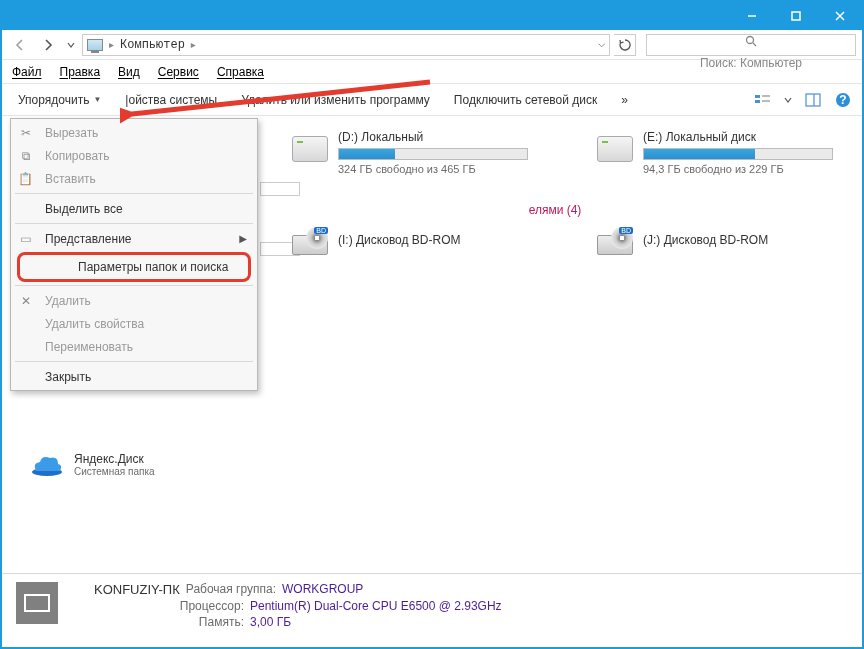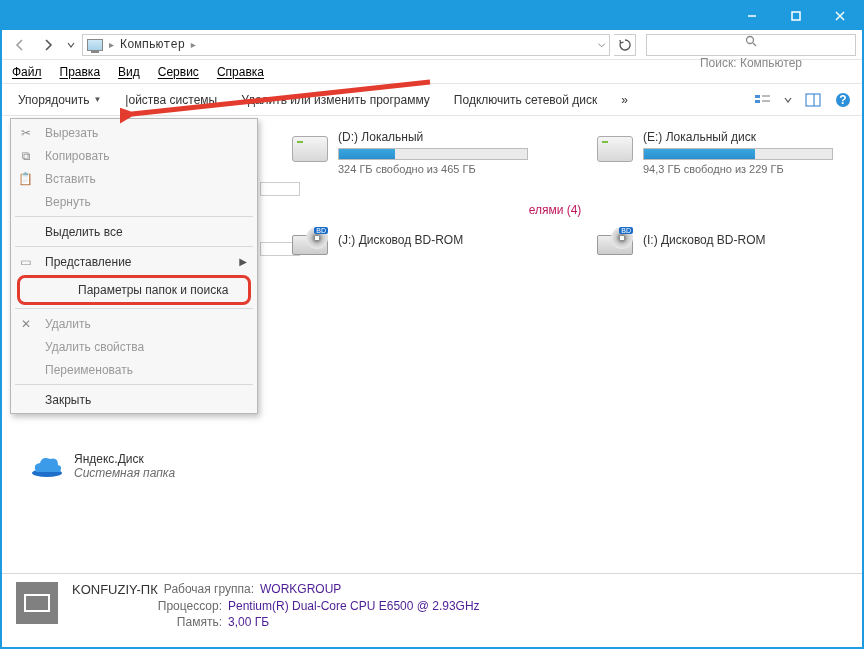--- a/index.html
+++ b/index.html
@@ -62,26 +62,26 @@
 .dropdown .highlight .mi { height: 24px; padding-left: 30px; }
 
 
 .anno-arrow { position:absolute; top: 74px; left: 118px; z-index: 20; pointer-events: none; }
 
 
 .ydisk { position:absolute; left: 28px; top: 450px; display:flex; gap:10px; align-items:center; }
 .ydisk .yicon { width:34px; height:24px; }
 .ydisk .yicon svg { width:100%; height:100%; }
 .ydisk .ytxt .t1 { color:#333; }
-.ydisk .ytxt .t2 { color:#6b6b6b; font-size:12px;font-style:italic; }
+.ydisk .ytxt .t2 { color:#6b6b6b; font-size:10px; }
 
 .statusbar { position:absolute; left:0; right:0; bottom:0; height: 74px; border-top: 1px solid #d8d8d8; padding: 8px 14px; display:flex; gap:14px; }
 .statusbar .sicon { width: 42px; height: 42px; background: #808080; display:flex; align-items:center; justify-content:center; }
 .statusbar .sicon .mon { width:26px; height:18px; border:2px solid #fff; }
-.statusbar .sinfo { color:#333; }
+.statusbar .sinfo { color:#333;margin-left:22px; }
 .statusbar .sinfo .row { display:flex; gap: 6px; margin-bottom: 2px; }
 .statusbar .sinfo .lbl { color:#6b6b6b; text-align:right; min-width:150px; }
 .statusbar .sinfo .val { color:#4c1d95; }
 .statusbar .sinfo .name { font-size:13px; color:#333; }
 </style>
 </head>
 <body>
 
 <div class="window">
 
@@ -217,31 +217,31 @@
     <div class="group-header" style="margin-left:-24px;">елями (4)</div>
 
     <div class="media-row">
       <div class="drive">
         <div class="bd-icon">
             <div class="base"></div>
             <div class="disc"></div>
             <div class="badge">BD</div>
           </div>
         <div class="drive-info">
-            <div class="drive-name" style="margin-top:8px;">(J:) Дисковод BD-ROM</div>
+            <div class="drive-name" style="margin-top:8px;">(I:) Дисковод BD-ROM</div>
           </div>
       </div>
       <div class="drive">
         <div class="bd-icon">
             <div class="base"></div>
             <div class="disc"></div>
             <div class="badge">BD</div>
           </div>
         <div class="drive-info">
-            <div class="drive-name" style="margin-top:8px;">(I:) Дисковод BD-ROM</div>
+            <div class="drive-name" style="margin-top:8px;">(J:) Дисковод BD-ROM</div>
           </div>
       </div>
     </div>
   </div>
 
   <div class="ydisk">
     <div class="yicon">
       <svg viewBox="0 0 34 24">
           <ellipse cx="17" cy="19" rx="15" ry="4" fill="#1e6fc9"></ellipse>
           <path d="M6 18 Q2 10 10 9 Q12 2 20 5 Q28 3 28 11 Q33 12 30 18 Z" fill="#3b9be8"></path>
@@ -258,24 +258,20 @@
         <span class="mic">✂</span>
         <span>Вырезать</span>
       </div>
     <div class="mi disabled">
         <span class="mic">⧉</span>
         <span>Копировать</span>
       </div>
     <div class="mi disabled">
         <span class="mic">📋</span>
         <span>Вставить</span>
-      </div>
-    <div class="mi disabled">
-        <span class="mic"></span>
-        <span>Вернуть</span>
       </div>
     <div class="sep"></div>
     <div class="mi">
         <span class="mic"></span>
         <span>Выделить все</span>
       </div>
     <div class="sep"></div>
     <div class="mi">
         <span class="mic">▭</span>
         <span>Представление</span>

